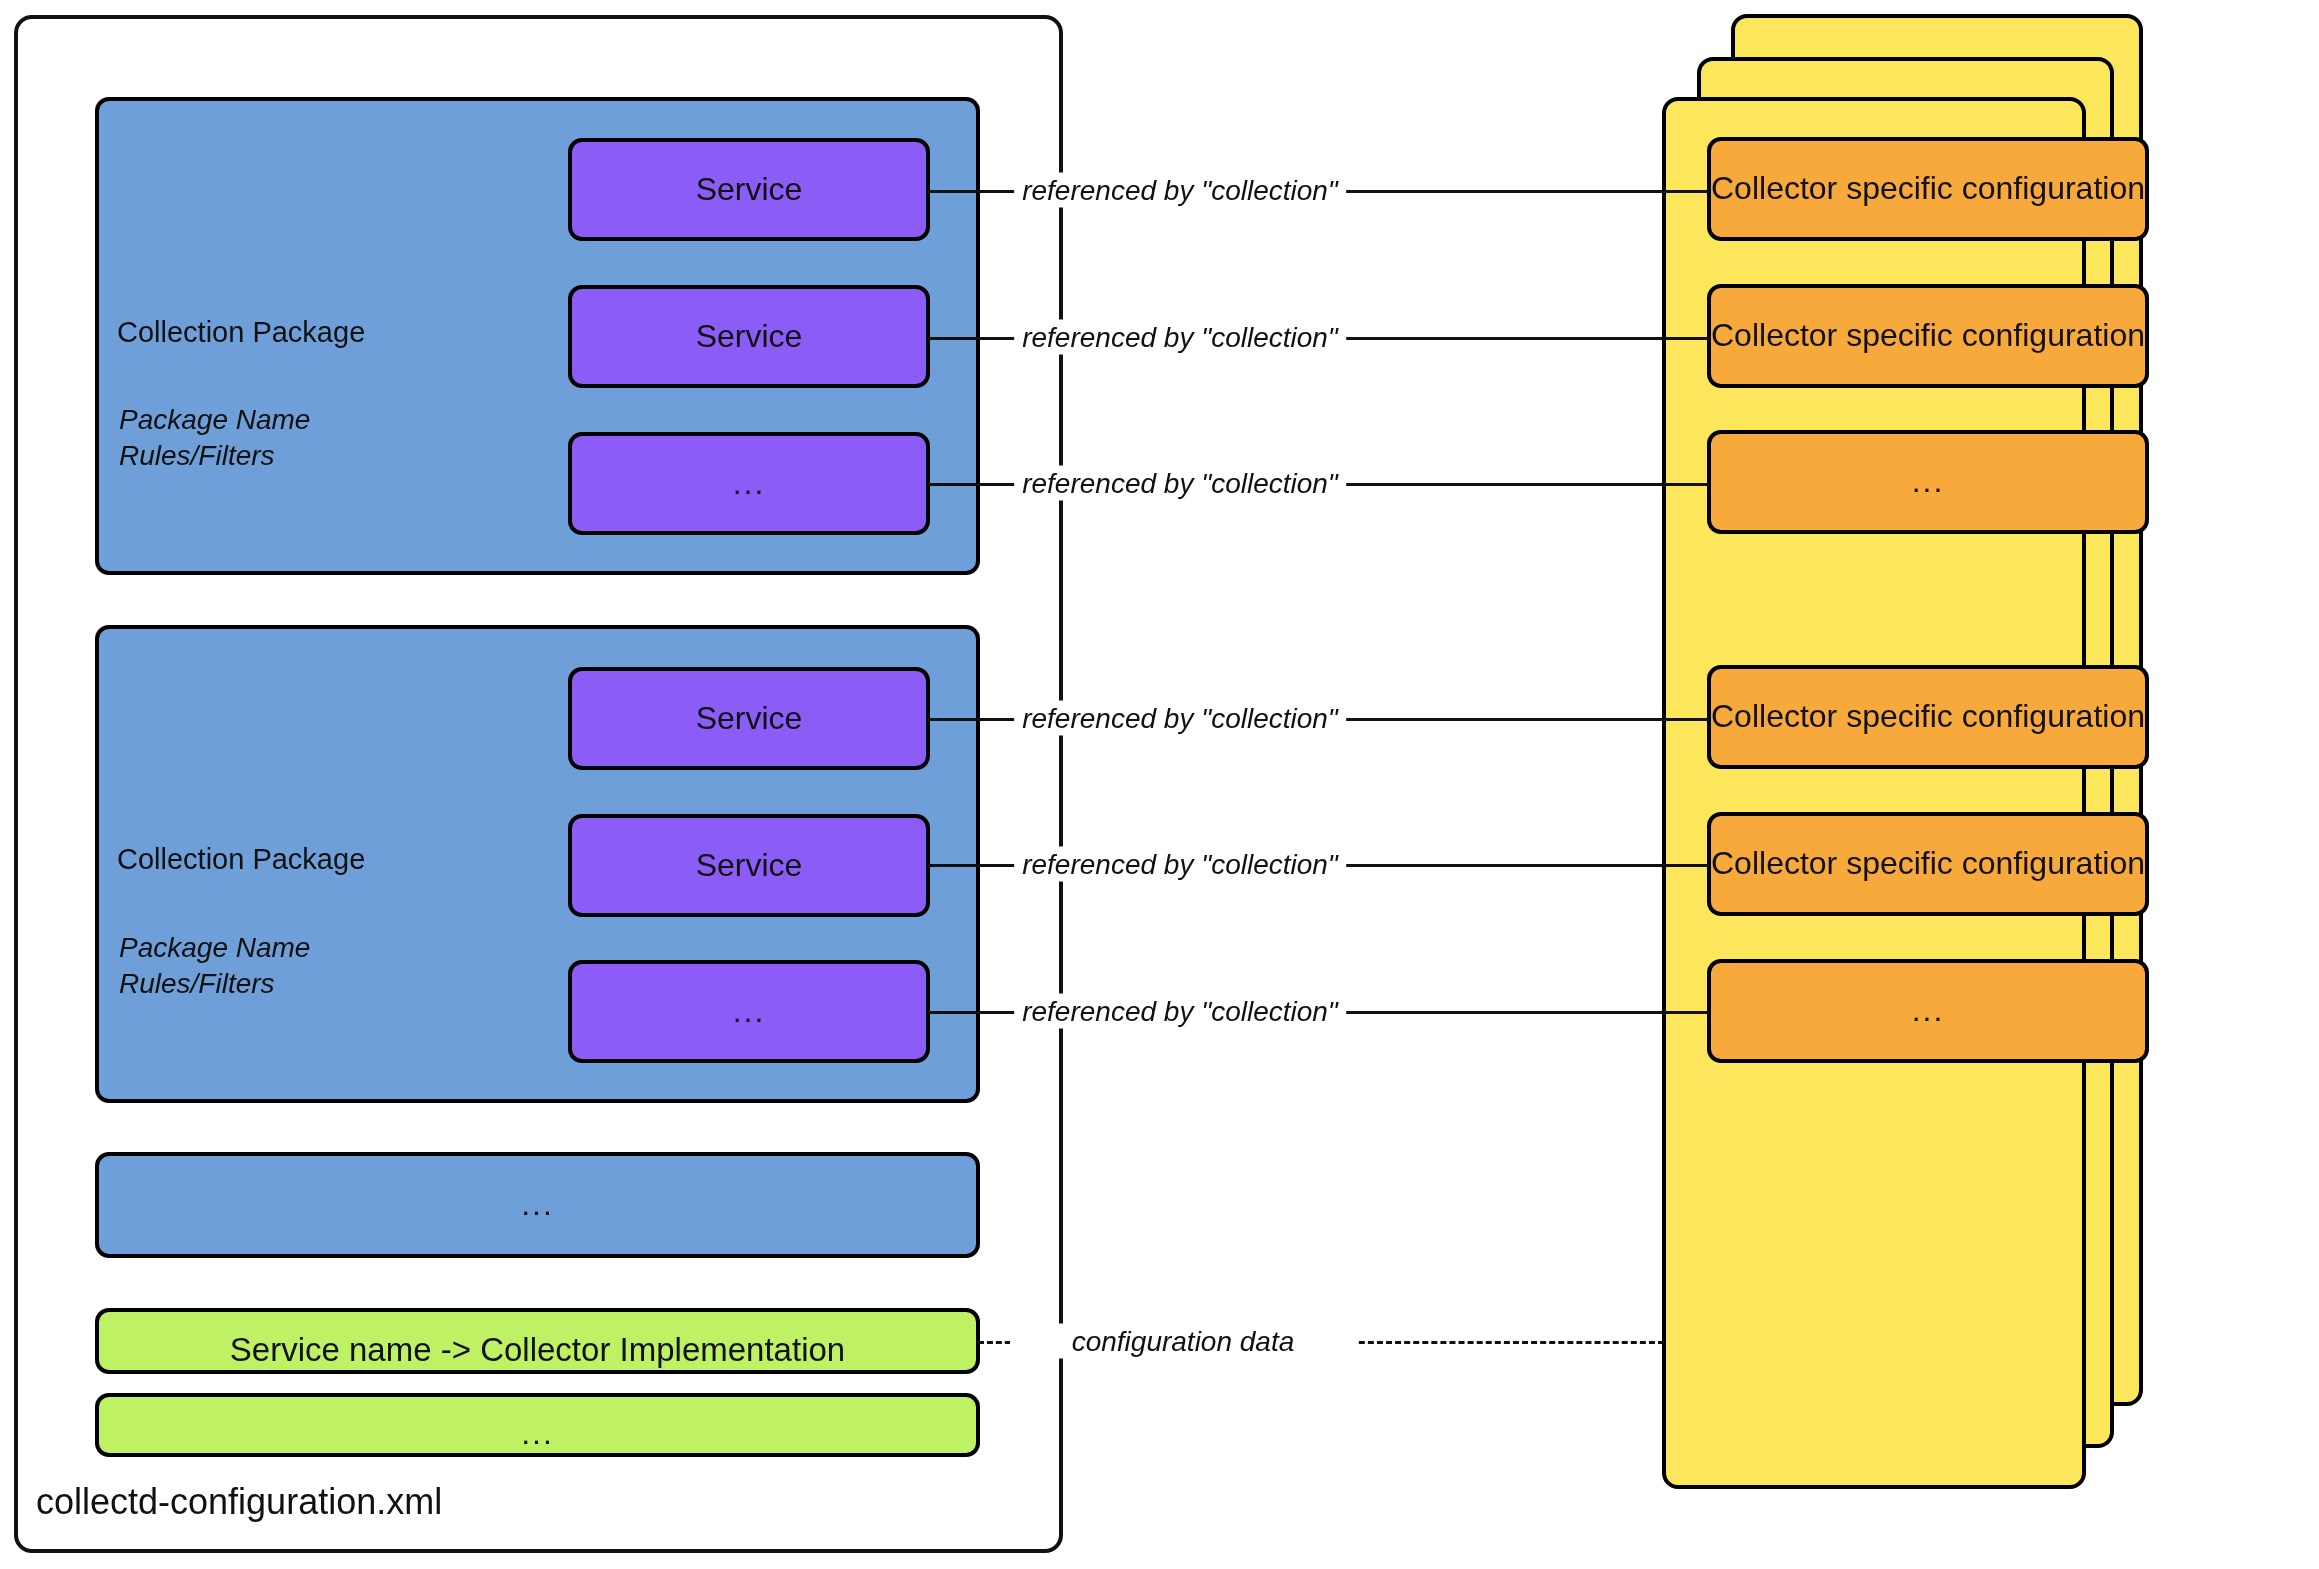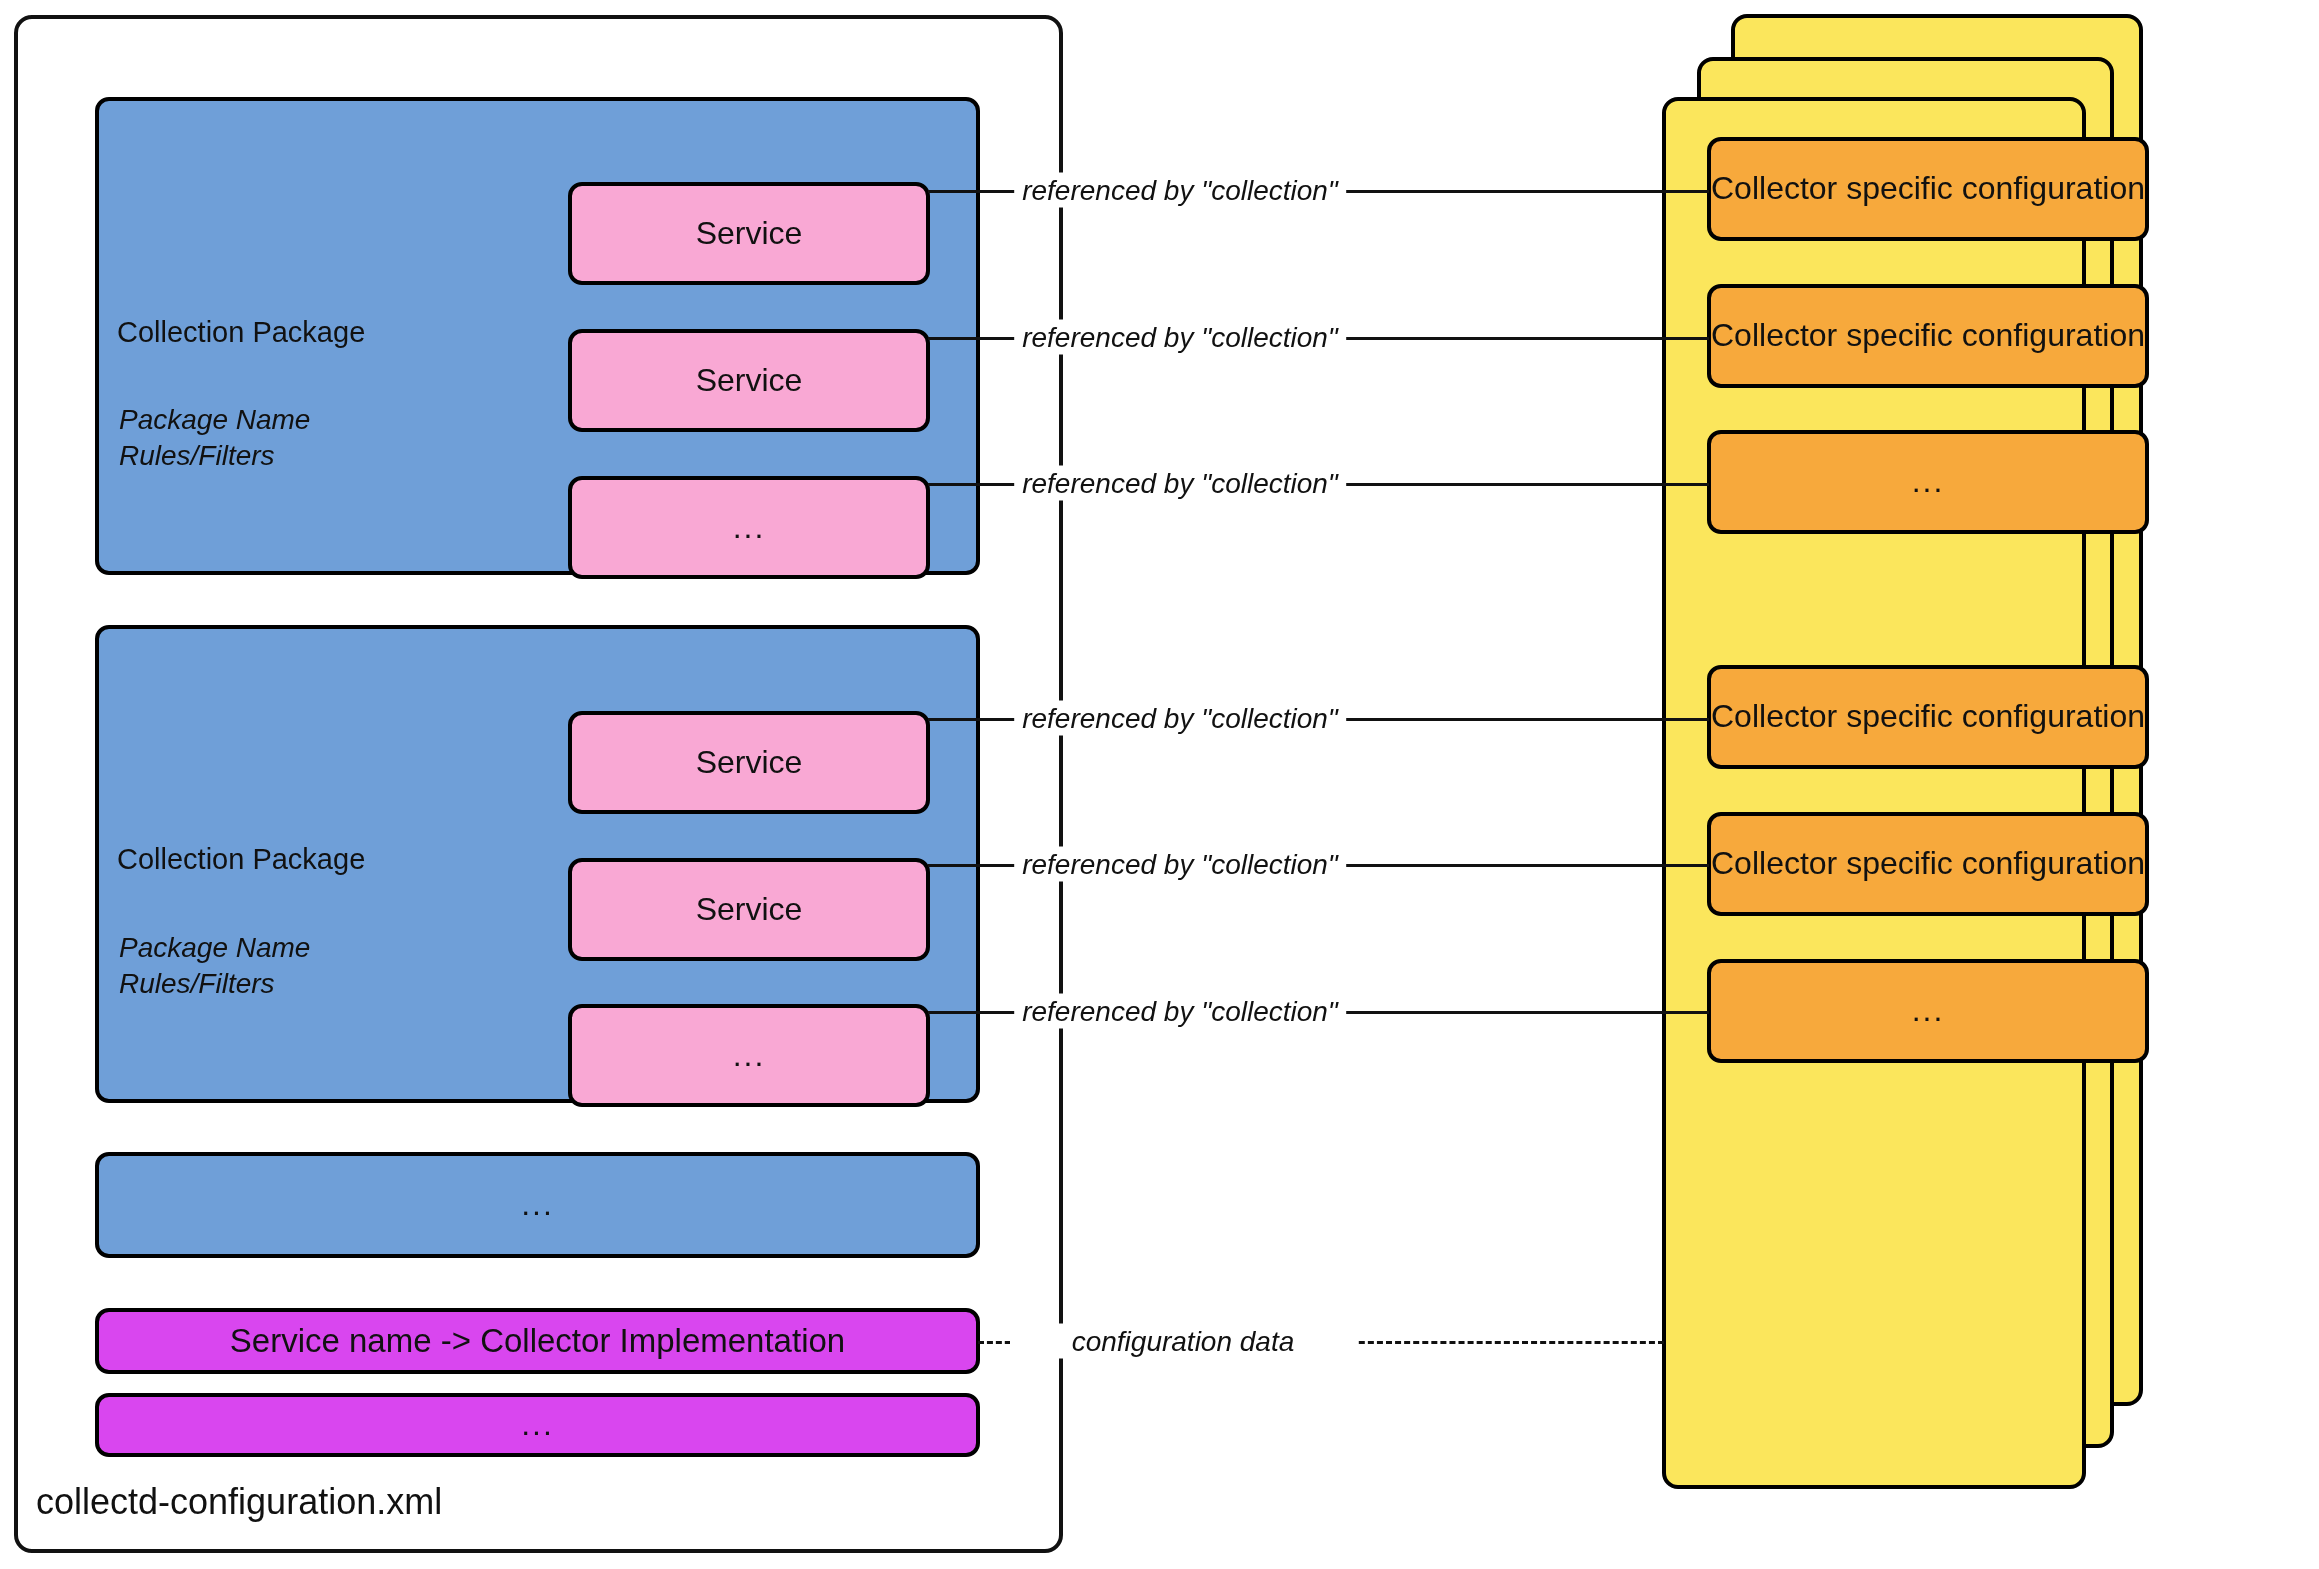--- a/index.html
+++ b/index.html
@@ -15,28 +15,28 @@
   .outer-box{position:absolute;left:14px;top:15px;width:1049px;height:1538px;
              box-sizing:border-box;border:4px solid #111;border-radius:18px;background:#fff;}
   .outer-label{position:absolute;left:36px;top:1481px;font-size:36px;color:#111;white-space:nowrap;}
 
   
   .pkg{background:#6f9fd8;border:4px solid #000;border-radius:14px;}
   .pkg-title{position:absolute;font-size:29px;color:#111;white-space:nowrap;}
   .pkg-sub{position:absolute;font-size:28px;font-style:italic;color:#111;white-space:nowrap;line-height:1.3;margin-top:22px;}
 
   
-  .service{background:#f9a8d4;font-size:32px;margin-top:44px;}
+  .service{background:#8b5cf6;font-size:32px;}
   .ellipsis{letter-spacing:2px;font-size:32px;}
 
   
   .blue-strip{background:#6f9fd8;font-size:32px;}
 
   
-  .yellow-strip{background:#d946ef;font-size:32px;}
+  .yellow-strip{background:#bef264;font-size:32px;align-items:flex-end;}
   .impl-strip{font-size:33px;}
 
   
   .card{position:absolute;box-sizing:border-box;background:#fbe65c;
         border:4px solid #000;border-radius:16px;}
 
   
   .cfg{background:#f7a93c;font-size:32px;}
 
   

